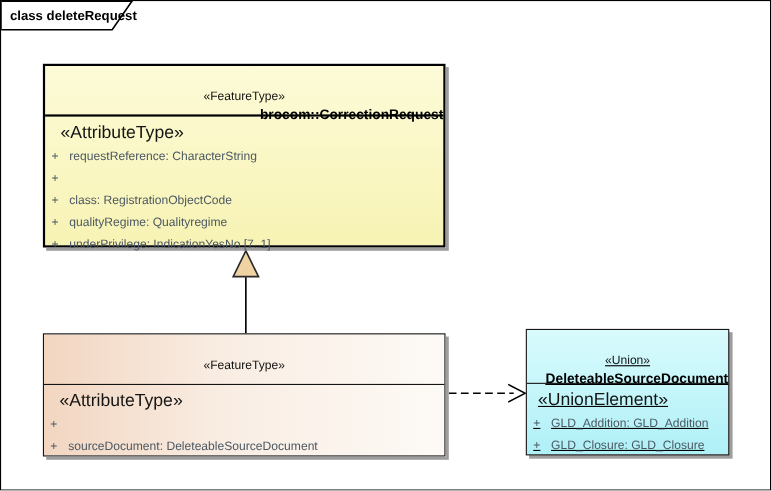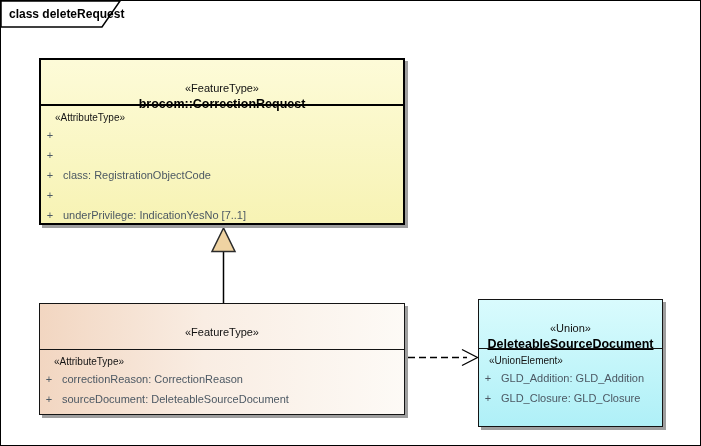--- a/index.html
+++ b/index.html
@@ -24,44 +24,45 @@
   }
 
   
   .class-box {
     position: absolute; z-index: 2;
     box-sizing: border-box;
     box-shadow: 3px 3px 0 #9e9e9e;
   }
   .box-header { text-align: center; box-sizing: border-box; }
   .stereotype { font-size: 11px; color: #111; padding-top: 22px; }
-  .class-name { font-size: 12.5px; font-weight: bold; color: #000; padding-top: 3px; white-space: nowrap; }
-  .attr-stereotype { margin: 6px 0 2px 14px; font-size: 10px; color: #141414; }
+  .class-name { font-size: 12.5px; font-weight: bold; color: #000; padding-top: 3px; white-space: nowrap; text-align: right; }
+  .attr-stereotype { margin: 6px 0 2px 14px; font-size: 16px; color: #141414; }
   .attr-row { display: flex; font-size: 11px; color: #4c5863; line-height: 20px; }
   .vis { width: 14px; text-align: center; margin-left: 2px; flex: 0 0 auto; }
   .sig { padding-left: 6px; white-space: nowrap; }
 
   .yellow {
     left: 38px; top: 57px; width: 366px; height: 167px;
     border: 2px solid #000;
     background: linear-gradient(180deg, #fdfbd8 0%, #f7f3b4 100%);
   }
   .yellow .box-header { height: 46px; border-bottom: 2px solid #000; }
 
   .peach {
     left: 38px; top: 302px; width: 366px; height: 112px;
     border: 1.5px solid #141414;
     background: linear-gradient(90deg, #f2d6c1 0%, #f9ede3 45%, #fdfaf6 100%);
   }
   .peach .box-header { height: 46px; border-bottom: 1.5px solid #141414; }
 
   .cyan {
-    left: 477px; top: 298px; width: 185px; height: 128px;
+    left: 477px; top: 298px; width: 185px; height: 115px;
     border: 1.5px solid #141414;
     background: linear-gradient(180deg, #d9fbfd 0%, #aff0f7 100%);
+    text-decoration: underline;
   }
   .cyan .box-header { height: 49px; border-bottom: 1.5px solid #141414; }
   .cyan .class-name { text-decoration: underline; }
   .cyan .attr-stereotype { margin-left: 10px; }
 </style>
 </head>
 <body>
 
 <div class="frame">
 
@@ -85,47 +86,48 @@
 
   <div class="class-box yellow">
     <div class="box-header">
       <div class="stereotype">«FeatureType»</div>
       <div class="class-name">brocom::CorrectionRequest</div>
     </div>
     <div class="box-attrs">
       <div class="attr-stereotype">«AttributeType»</div>
       <div class="attr-row">
         <span class="vis">+</span>
+        <span class="sig">requestReference: CharacterString</span>
       </div>
       <div class="attr-row">
         <span class="vis">+</span>
       </div>
       <div class="attr-row">
         <span class="vis">+</span>
         <span class="sig">class: RegistrationObjectCode</span>
       </div>
       <div class="attr-row">
         <span class="vis">+</span>
+        <span class="sig">qualityRegime: Qualityregime</span>
       </div>
       <div class="attr-row">
         <span class="vis">+</span>
         <span class="sig">underPrivilege: IndicationYesNo [7..1]</span>
       </div>
     </div>
   </div>
 
   <div class="class-box peach">
     <div class="box-header">
       <div class="stereotype">«FeatureType»</div>
     </div>
     <div class="box-attrs">
       <div class="attr-stereotype">«AttributeType»</div>
       <div class="attr-row">
         <span class="vis">+</span>
-        <span class="sig">correctionReason: CorrectionReason</span>
       </div>
       <div class="attr-row">
         <span class="vis">+</span>
         <span class="sig">sourceDocument: DeleteableSourceDocument</span>
       </div>
     </div>
   </div>
 
   <div class="class-box cyan">
     <div class="box-header">

